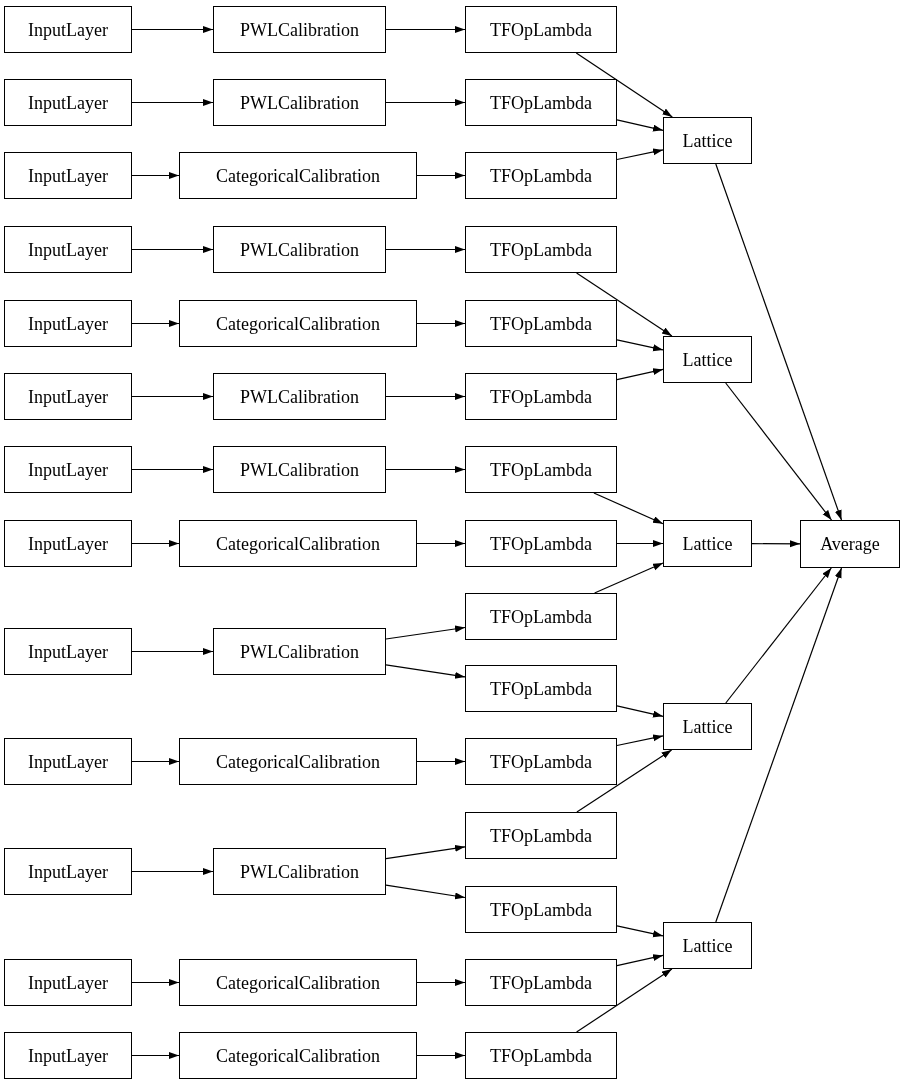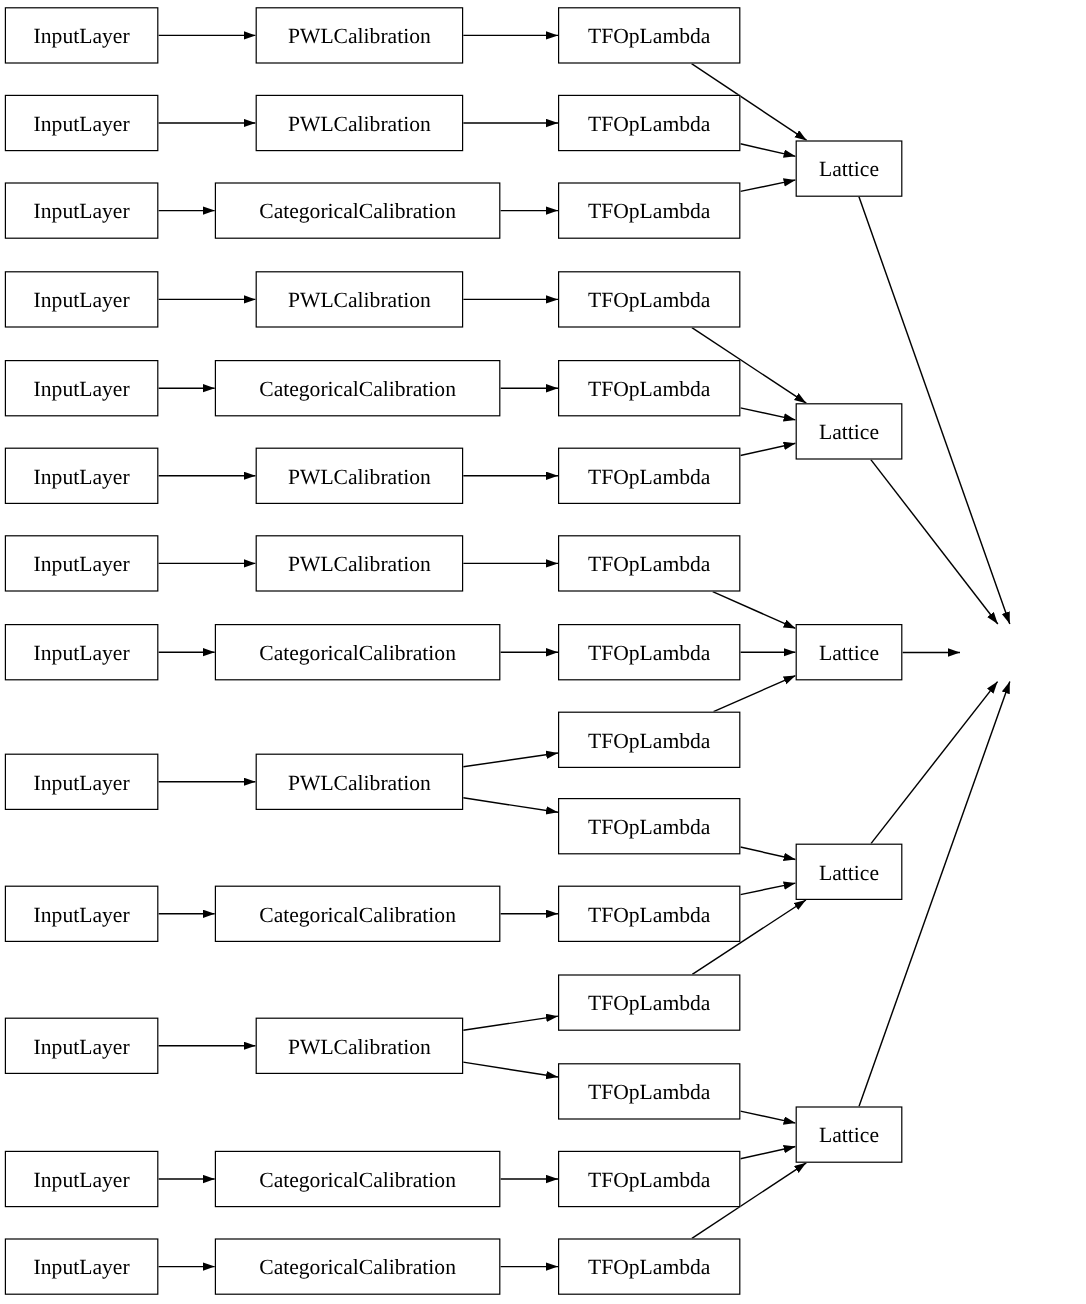--- a/index.html
+++ b/index.html
@@ -226,13 +226,16 @@
     </div>
     <div class="node" style="left: 663px; top: 520px; width: 89px; height: 47px; background: rgb(255, 255, 255); border-color: rgb(0, 0, 0); color: rgb(0, 0, 0);">
       <span>Lattice</span>
     </div>
     <div class="node" style="left: 663px; top: 703px; width: 89px; height: 47px; background: rgb(255, 255, 255); border-color: rgb(0, 0, 0); color: rgb(0, 0, 0);">
       <span>Lattice</span>
     </div>
     <div class="node" style="left: 663px; top: 922px; width: 89px; height: 47px; background: rgb(255, 255, 255); border-color: rgb(0, 0, 0); color: rgb(0, 0, 0);">
       <span>Lattice</span>
     </div>
+    <div class="node" style="left: 800px; top: 520px; width: 100px; height: 48px; background: rgb(255, 255, 255); border-color: rgb(0, 0, 0); color: rgb(0, 0, 0);">
+      <span>Average</span>
+    </div>
   </div>
 
 </body></html>

